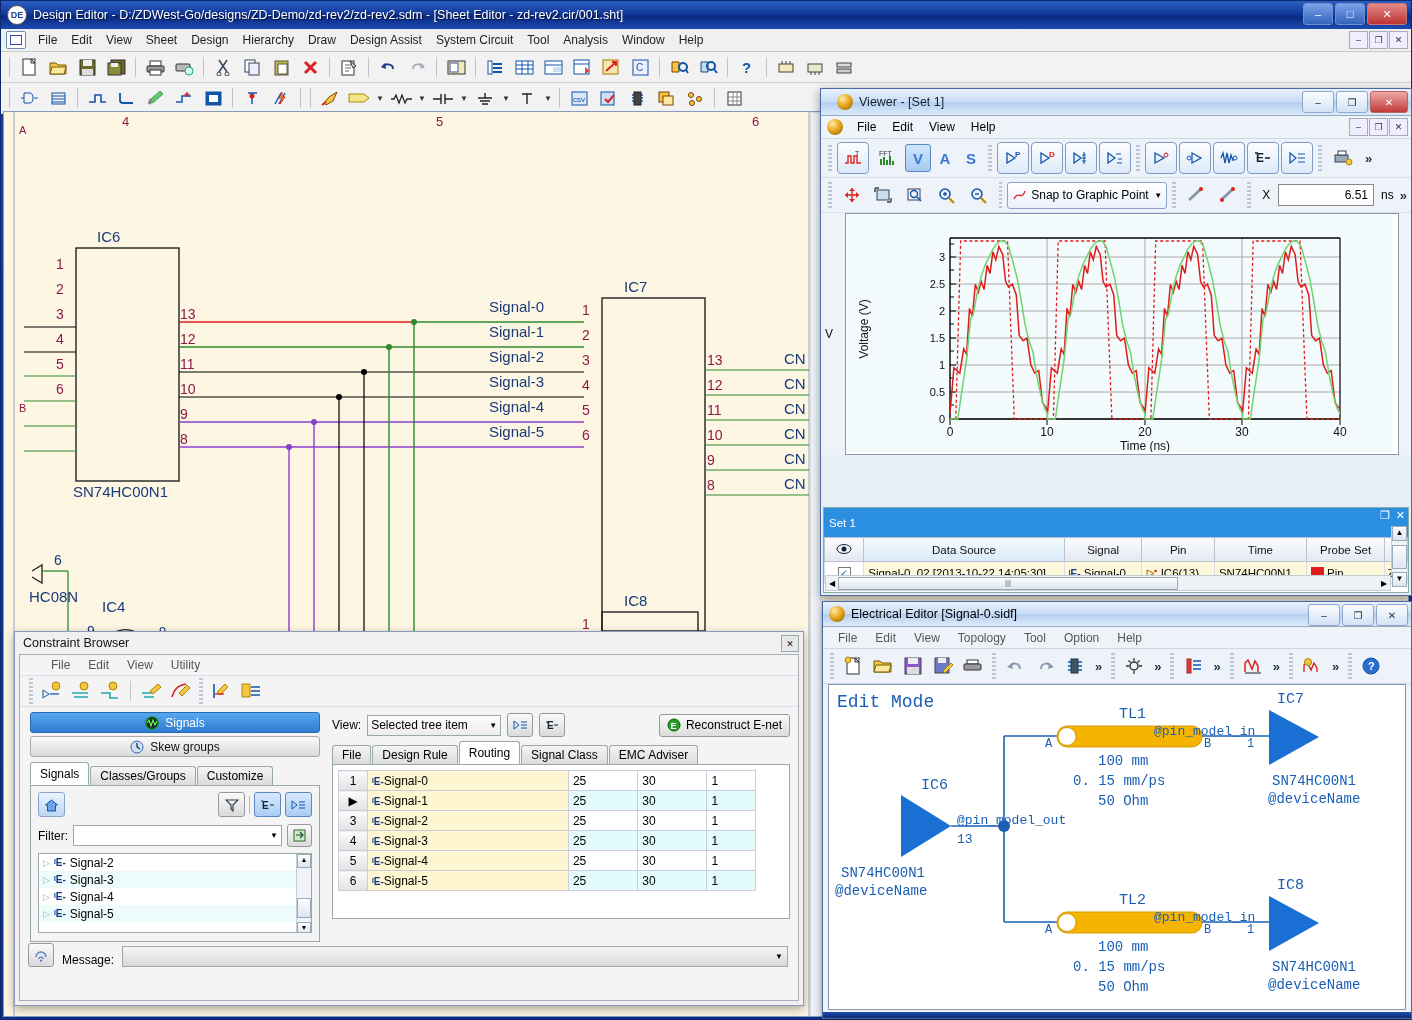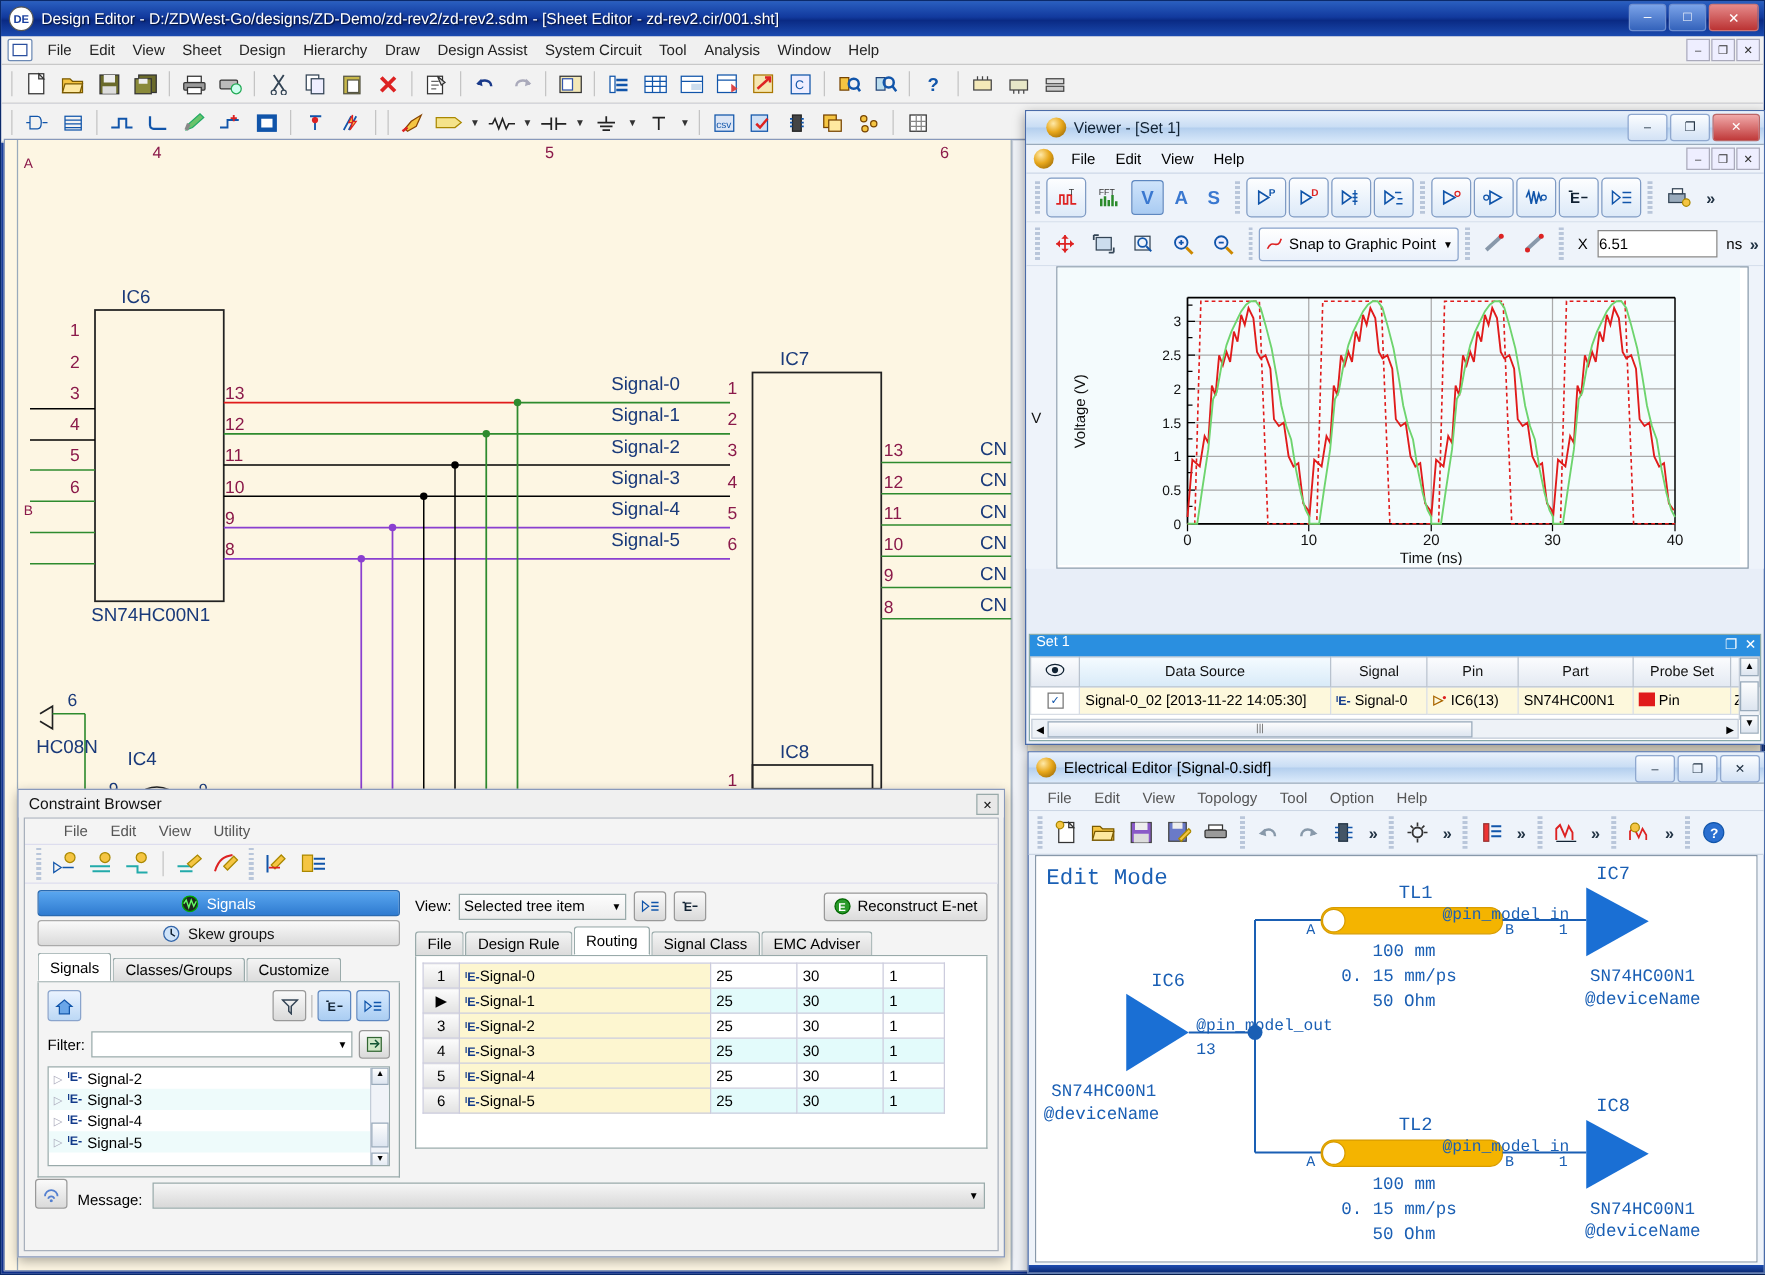--- a/index.html
+++ b/index.html
@@ -73,28 +73,28 @@
     justify-content:center;cursor:pointer;}
   .vbtn.flat{border-color:transparent;background:transparent;}
   .vdot{width:4px;height:26px;background:
     repeating-linear-gradient(to bottom,#b9c6da 0 2px,transparent 2px 4px);margin:0 3px;}
   .vas{width:24px;height:26px;display:flex;align-items:center;justify-content:center;
     font-weight:bold;font-size:15px;color:#3a78d0;cursor:pointer;border-radius:3px;}
   .vas.sel{background:linear-gradient(to bottom,#cfe4fb,#a9cbf2);border:1px solid #5d87c0;}
   .snapbox{height:25px;min-width:150px;border:1px solid #8aa4cc;border-radius:3px;
     background:linear-gradient(to bottom,#ffffff,#eaf1fb);display:flex;align-items:center;
     padding:0 4px;font-size:12px;gap:5px;cursor:pointer;}
-  .xfield{height:20px;width:96px;border:1px solid #888;background:#fff;text-align:left;
+  .xfield{height:20px;width:96px;border:1px solid #888;background:#fff;text-align:right;
     padding-right:5px;font-size:12px;line-height:20px;}
   .chev{font-size:13px;color:#234;padding:0 4px;cursor:pointer;font-weight:bold;}
   .vw-plotlabel{text-align:center;font-size:12.5px;padding:4px 0 2px;color:#111;background:#eef3fa;}
   .plotarea{margin:0 8px;background:#fff;border:1px solid #8899aa;}
 
   
-  .set1bar{height:17px;background:#2a8fe0;display:flex;align-items:flex-start;color:#fff;
+  .set1bar{height:29px;background:#2a8fe0;display:flex;align-items:center;color:#fff;
     font-size:11.5px;padding-left:5px;position:relative;}
   .set1bar .sc{position:absolute;right:3px;top:1px;display:flex;gap:6px;font-size:11px;cursor:pointer;}
   .gtable{width:100%;border-collapse:collapse;font-size:11.5px;background:#fff;}
   .gtable th{background:linear-gradient(to bottom,#fbfcfe,#e3e9f2);border:1px solid #b9c2ce;
     font-weight:normal;height:21px;color:#111;}
   .gtable td{border:1px solid #d8dde5;height:21px;padding:0 4px;background:#fdf8dc;}
   .eicon{color:#123a8a;font-weight:bold;font-size:10px;}
 
   
   #cbrowser{position:absolute;left:14px;top:631px;width:790px;height:375px;
@@ -894,29 +894,29 @@
           <tr>
         <th style="width:38px">
           <svg width="16" height="12">
                 <ellipse cx="8" cy="6" rx="7" ry="4.5" fill="none" stroke="#123"></ellipse>
                 <circle cx="8" cy="6" r="2.5" fill="#123"></circle>
               </svg>
         </th>
         <th style="width:212px;background:linear-gradient(to bottom,#f4fbff,#d8eaf8)">Data Source</th>
         <th style="width:78px">Signal</th>
         <th style="width:72px">Pin</th>
-        <th style="width:90px">Part</th>
+        <th style="width:90px">Time</th>
         <th style="width:80px">Probe Set</th>
         <th style="width:20px"></th>
       </tr>
       <tr>
         <td style="background:#fff;text-align:center">
           <span style="display:inline-block;width:11px;height:11px;border:1px solid #777;background:#fff;font-size:9px;line-height:10px;color:#15a">✓</span>
         </td>
-        <td>Signal-0_02  [2013-11-22 14:05:30]</td>
+        <td>Signal-0_02  [2013-10-22 14:05:30]</td>
         <td>
           <span class="eicon">ᴵE-</span>
           <span>Signal-0</span>
         </td>
         <td>
           <svg width="11" height="9" style="vertical-align:-1px">
                 <path d="M1 1l7 3.5-7 3.5z" fill="none" stroke="#a60"></path>
                 <circle cx="9.5" cy="2" r="1.3" fill="#d22"></circle>
               </svg>
           <span>IC6(13)</span>

